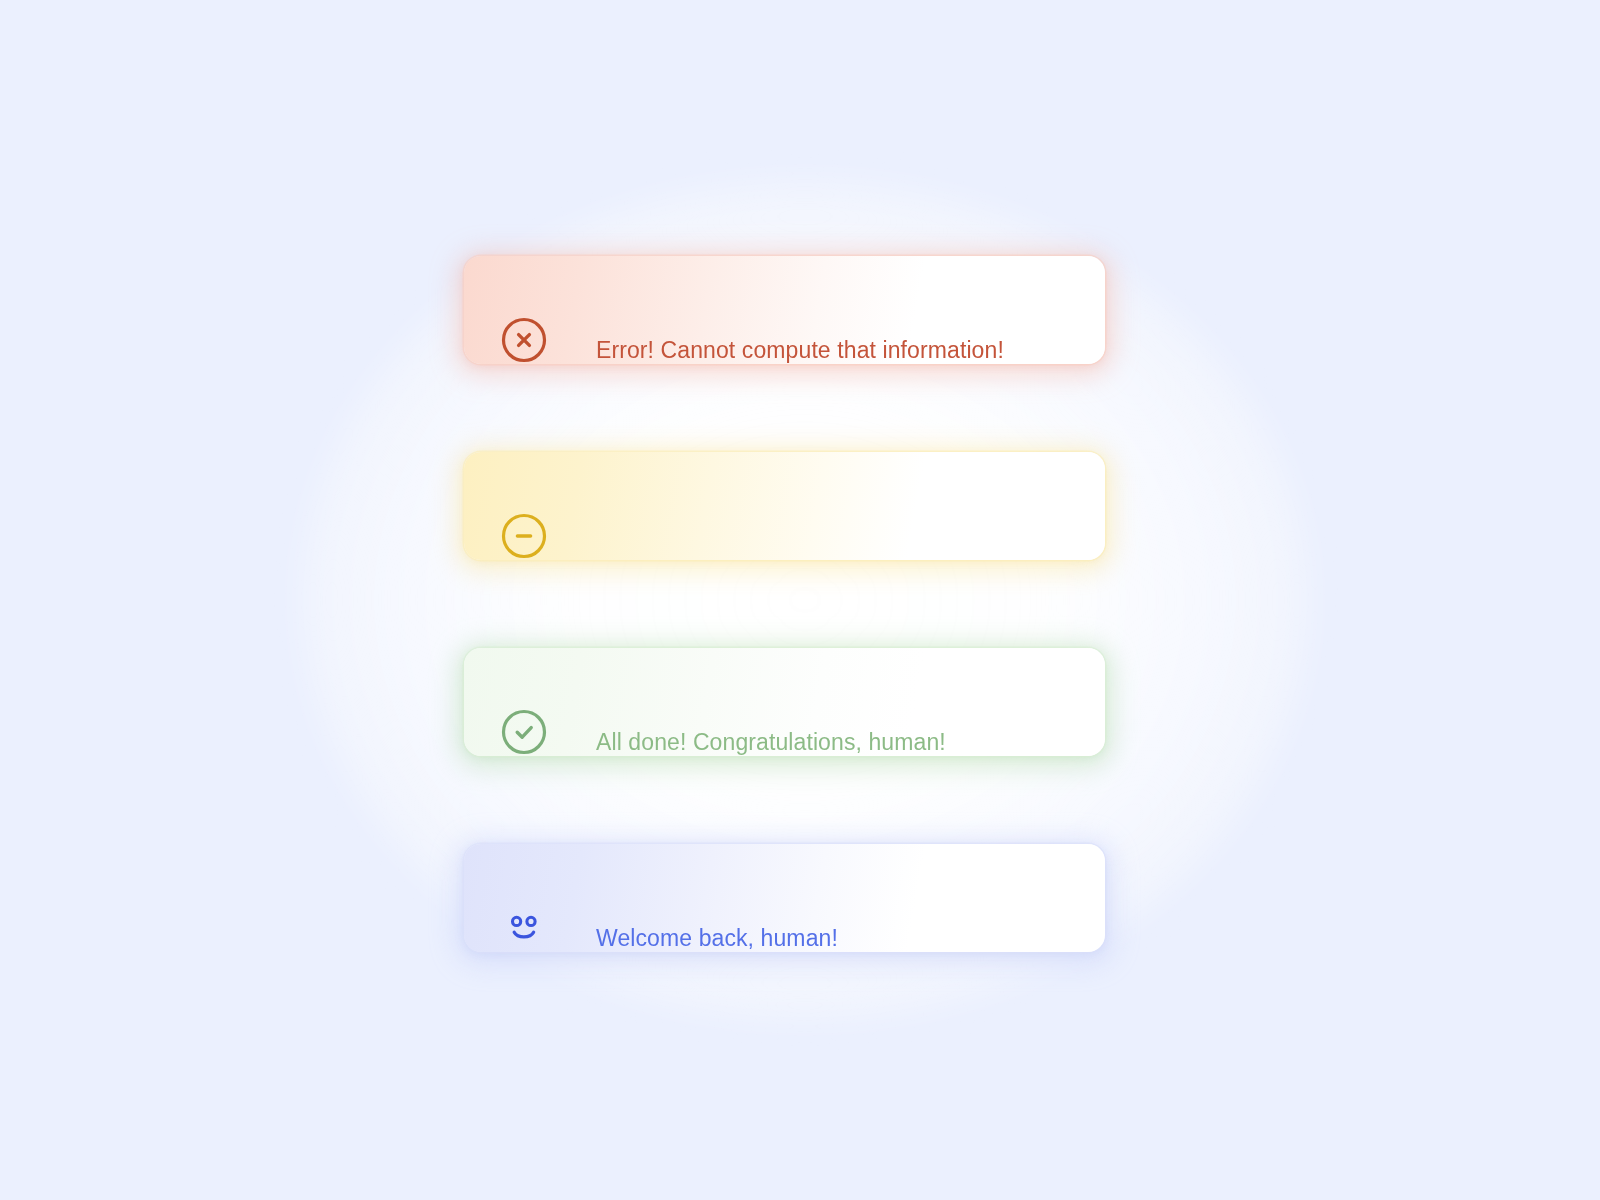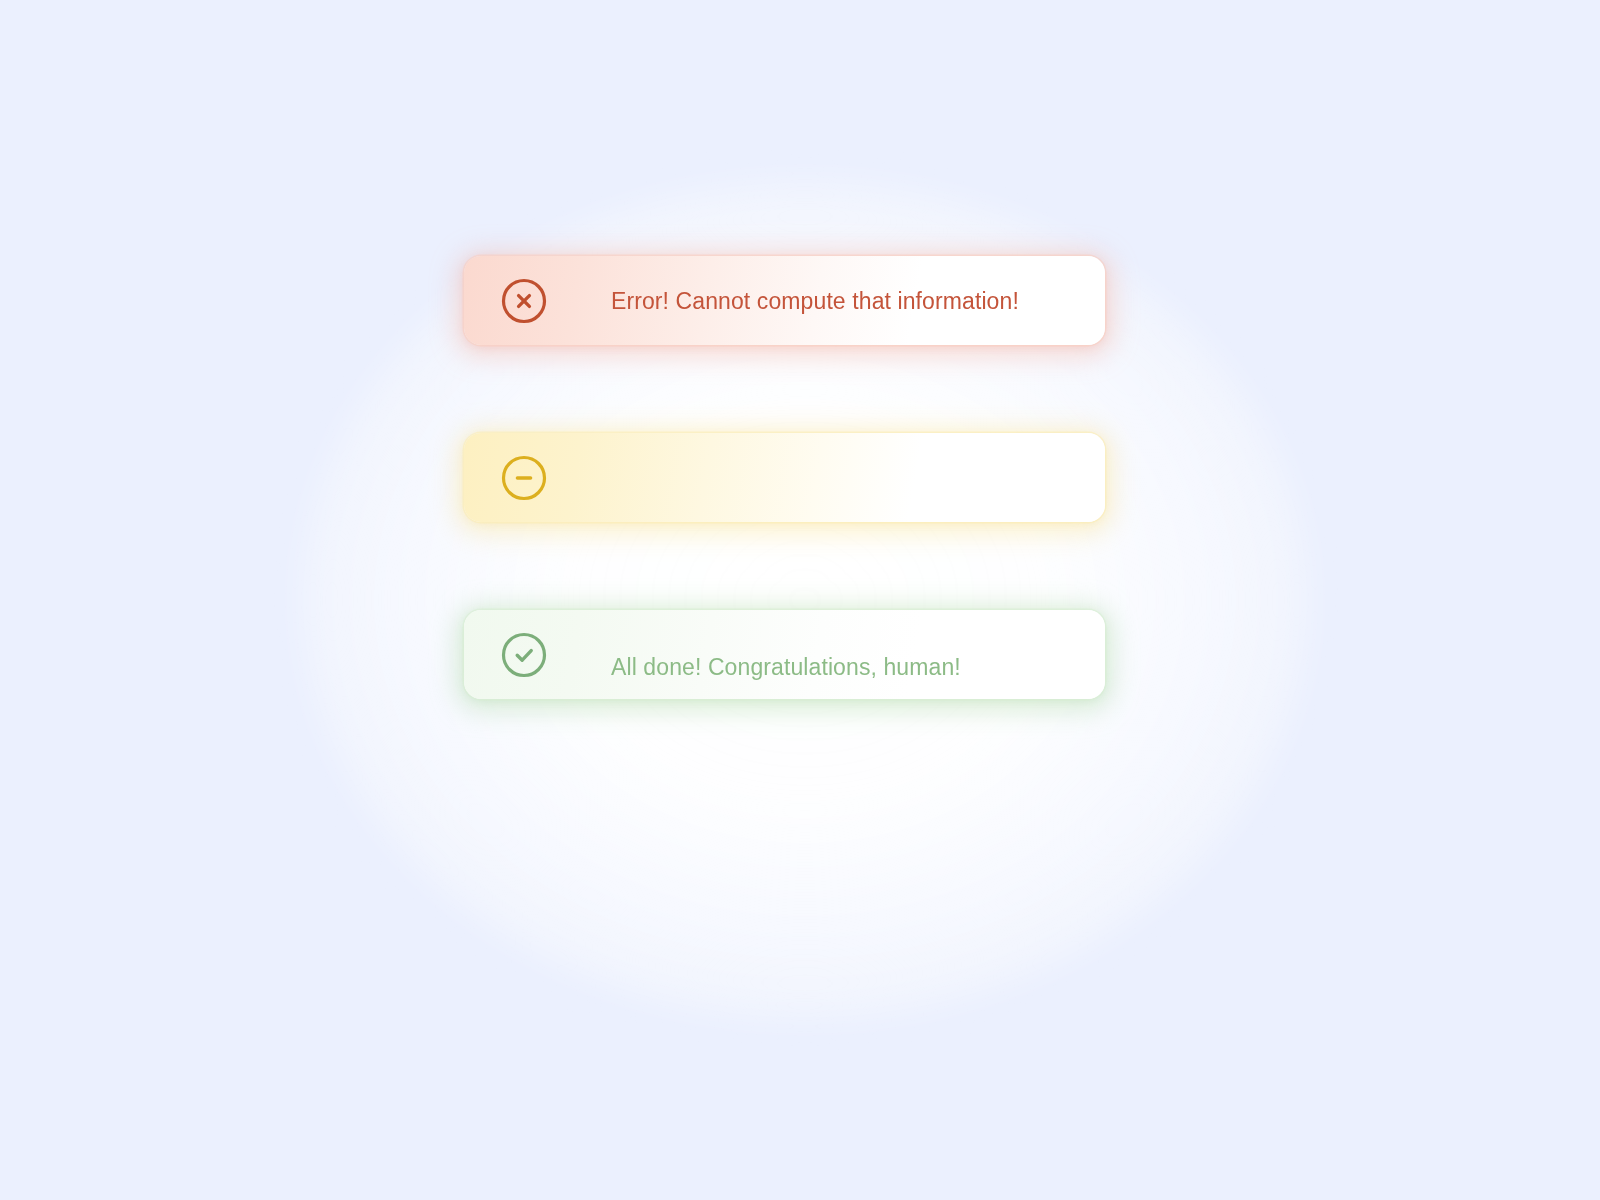--- a/index.html
+++ b/index.html
@@ -37,26 +37,25 @@
   #alert-stack {
     position: absolute;
     left: 464px;
     top: 256px;
     width: 641px;
   }
 
   .alert-card {
     position: relative;
     width: 641px;
-    height: 89px;
+    height: 108px;
     border-radius: 17px;
     display: flex;
-    align-items: center;
+    align-items: flex-end;
     margin-bottom: 88px;
-    gap: 15px;
   }
 
   .alert-card:last-child { margin-bottom: 0; }
 
   .alert-icon-wrap {
     width: 48px;
     height: 48px;
     margin-left: 36px;
     flex: 0 0 48px;
     display: flex;
@@ -168,14 +167,24 @@
   <div class="alert-card" id="alert-success">
     <div class="alert-icon-wrap">
       <svg class="icon-svg" width="48" height="48" viewBox="0 0 48 48" fill="none">
         <circle cx="24" cy="24" r="20.5" stroke="#7CAE7A" stroke-width="3.2"></circle>
         <path d="M17.2 24.2 L22.2 29.2 L31.2 19.6" stroke="#7CAE7A" stroke-width="3.4" stroke-linecap="round" stroke-linejoin="round"></path>
       </svg>
     </div>
     <div class="alert-message">All done! Congratulations, human!</div>
   </div>
 
+  <div class="alert-card" id="alert-info">
+    <div class="alert-icon-wrap">
+      <svg class="icon-svg" width="48" height="48" viewBox="0 0 48 48" fill="none">
+        <circle cx="16.6" cy="17.4" r="4.1" stroke="#3B55DE" stroke-width="3.1"></circle>
+        <circle cx="31.0" cy="17.4" r="4.1" stroke="#3B55DE" stroke-width="3.1"></circle>
+        <path d="M14.2 28.2 C17.6 34.4, 30.2 34.4, 33.6 28.2" stroke="#3B55DE" stroke-width="3.3" stroke-linecap="round" fill="none"></path>
+      </svg>
+    </div>
+    <div class="alert-message">Welcome back, human!</div>
+  </div>
 
 </div>
 
 </body></html>

